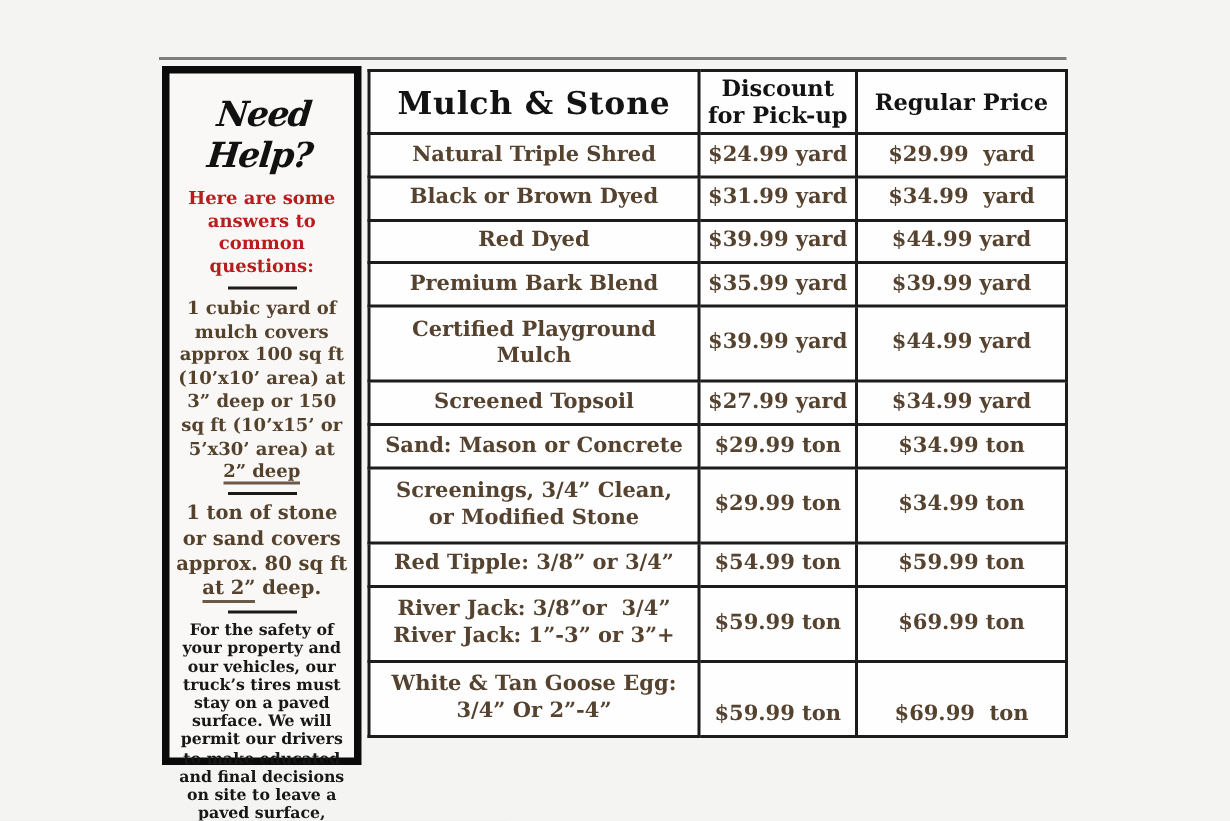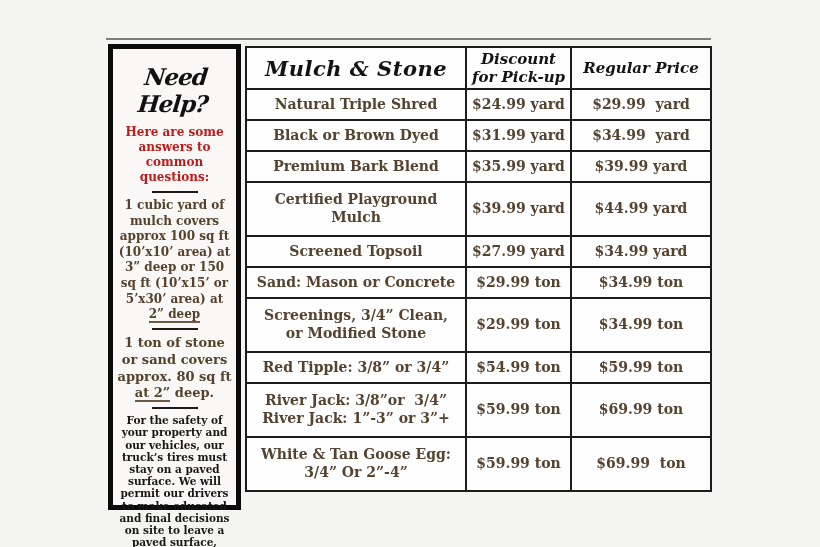--- a/index.html
+++ b/index.html
@@ -93,21 +93,21 @@
     font-weight: bold;
     color: #131313;
     letter-spacing: 0.5px;
   }
   th.price-head {
     font-size: 15px;
     font-weight: bold;
     color: #131313;
     line-height: 1.2;
   }
-  thead tr { height: 35px; font-style: italic; }
+  thead tr { height: 35px; }
   td {
     font-size: 14px;
     font-weight: bold;
     color: #55422f;
     line-height: 1.25;
     margin-left: 16px;
   }
   
   tbody tr:nth-child(11) td.price-cell { vertical-align: bottom; padding-bottom: 5px; }
   tbody tr:nth-child(12) td.price-cell { vertical-align: top; padding-top: 5px; }
@@ -144,20 +144,25 @@
           <td class="item-cell">Natural Triple Shred</td>
           <td class="price-cell">$24.99 yard</td>
           <td class="price-cell">$29.99  yard</td>
         </tr>
         <tr>
           <td class="item-cell">Black or Brown Dyed</td>
           <td class="price-cell">$31.99 yard</td>
           <td class="price-cell">$34.99  yard</td>
         </tr>
         <tr>
+          <td class="item-cell">Red Dyed</td>
+          <td class="price-cell">$39.99 yard</td>
+          <td class="price-cell">$44.99 yard</td>
+        </tr>
+        <tr>
           <td class="item-cell">Premium Bark Blend</td>
           <td class="price-cell">$35.99 yard</td>
           <td class="price-cell">$39.99 yard</td>
         </tr>
         <tr>
           <td class="item-cell">Certified Playground Mulch</td>
           <td class="price-cell">$39.99 yard</td>
           <td class="price-cell">$44.99 yard</td>
         </tr>
         <tr>

